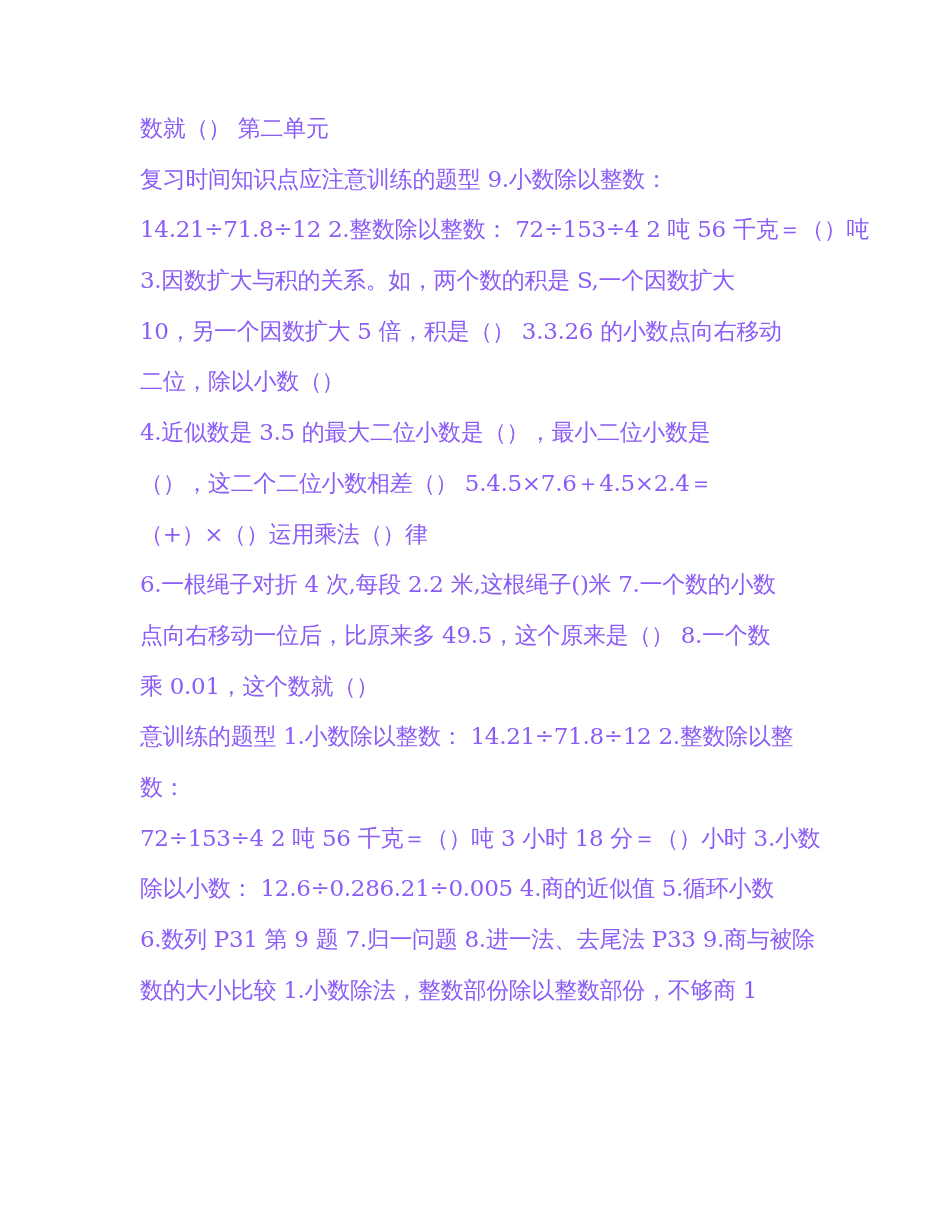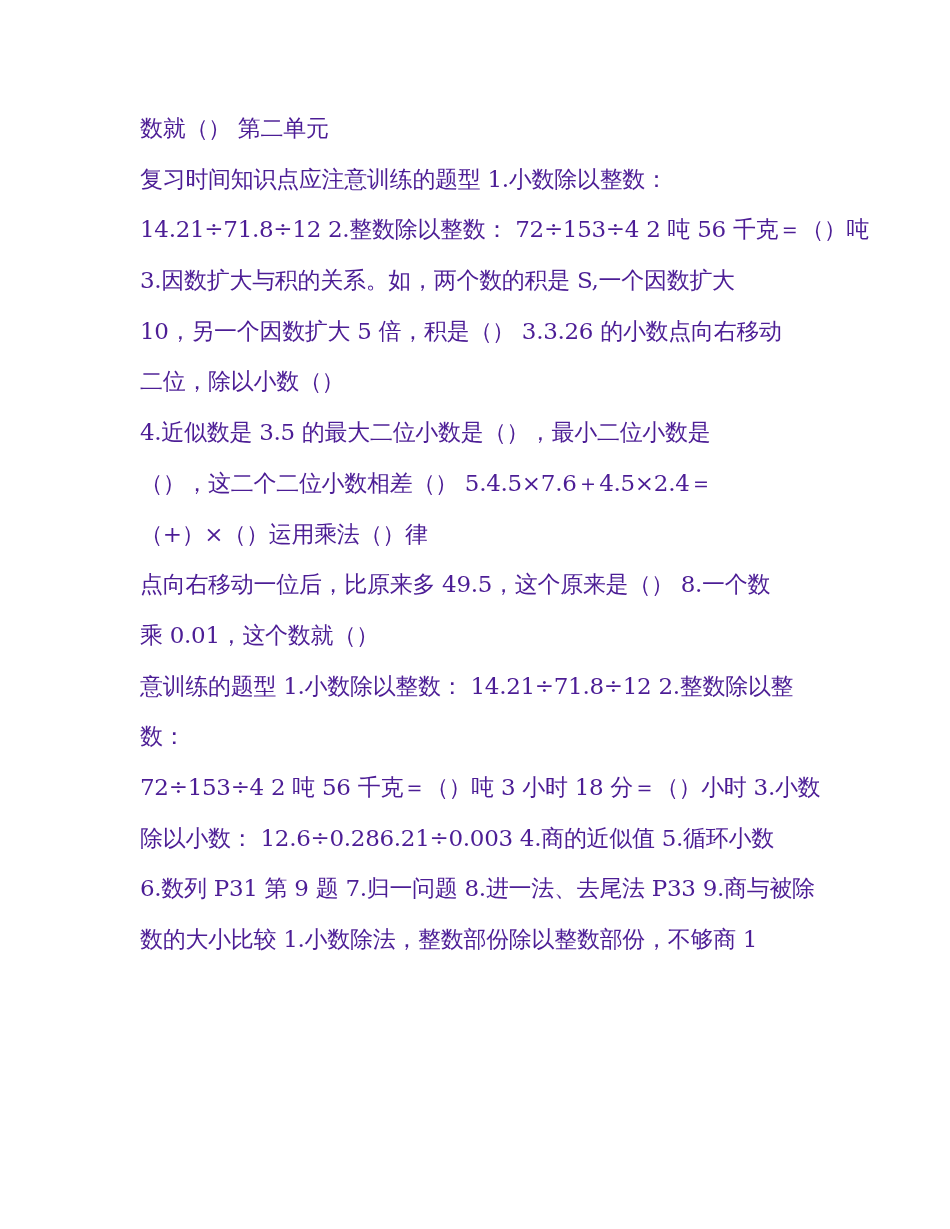--- a/index.html
+++ b/index.html
@@ -9,41 +9,42 @@
     background: #ffffff;
   }
   .content {
     position: absolute; left: 140px; top: 103px; width: 680px;
   }
   .line {
     height: 50.7px;
     line-height: 50.7px;
     font-family: "DejaVu Serif", "Liberation Serif", serif;
     font-size: 23px;
-    color: #4c1d95;
+    color: #8b5cf6;
     white-space: nowrap;
     letter-spacing: -0.3px;
   }
 </style>
 </head>
 <body>
 
 <div class="page">
   <div class="content">
     <div class="line">数就（） 第二单元</div>
-    <div class="line">复习时间知识点应注意训练的题型 1.小数除以整数：</div>
+    <div class="line">复习时间知识点应注意训练的题型 9.小数除以整数：</div>
     <div class="line">14.21÷71.8÷12 2.整数除以整数： 72÷153÷4 2 吨 56 千克＝（）吨</div>
     <div class="line">3.因数扩大与积的关系。如，两个数的积是 S,一个因数扩大</div>
     <div class="line">10，另一个因数扩大 5 倍，积是（） 3.3.26 的小数点向右移动</div>
     <div class="line">二位，除以小数（）</div>
     <div class="line">4.近似数是 3.5 的最大二位小数是（），最小二位小数是</div>
     <div class="line">（），这二个二位小数相差（） 5.4.5×7.6＋4.5×2.4＝</div>
     <div class="line">（+）×（）运用乘法（）律</div>
+    <div class="line">6.一根绳子对折 4 次,每段 2.2 米,这根绳子()米 7.一个数的小数</div>
     <div class="line">点向右移动一位后，比原来多 49.5，这个原来是（） 8.一个数</div>
     <div class="line">乘 0.01，这个数就（）</div>
     <div class="line">意训练的题型 1.小数除以整数： 14.21÷71.8÷12 2.整数除以整</div>
     <div class="line">数：</div>
     <div class="line">72÷153÷4 2 吨 56 千克＝（）吨 3 小时 18 分＝（）小时 3.小数</div>
-    <div class="line">除以小数： 12.6÷0.286.21÷0.003 4.商的近似值 5.循环小数</div>
+    <div class="line">除以小数： 12.6÷0.286.21÷0.005 4.商的近似值 5.循环小数</div>
     <div class="line">6.数列 P31 第 9 题 7.归一问题 8.进一法、去尾法 P33 9.商与被除</div>
     <div class="line">数的大小比较 1.小数除法，整数部份除以整数部份，不够商 1</div>
   </div>
 </div>
 
 </body></html>

